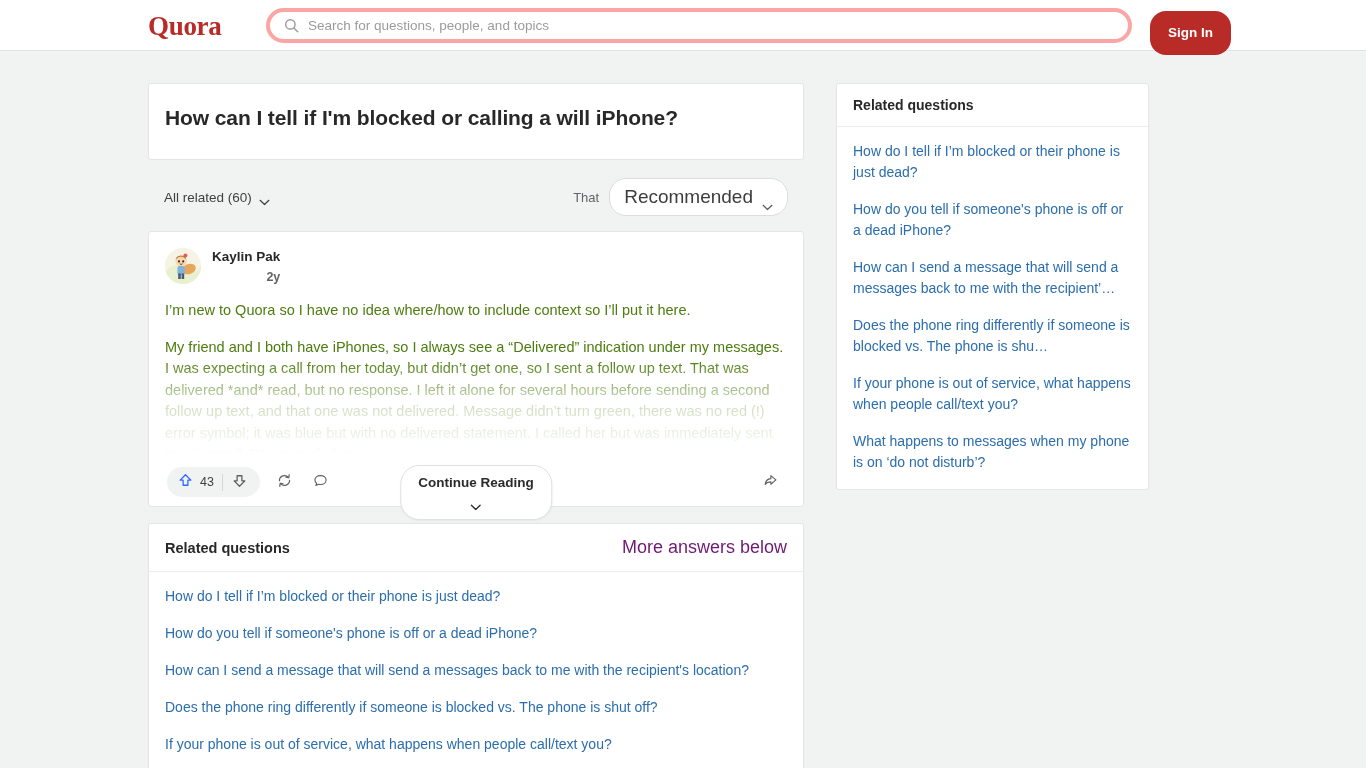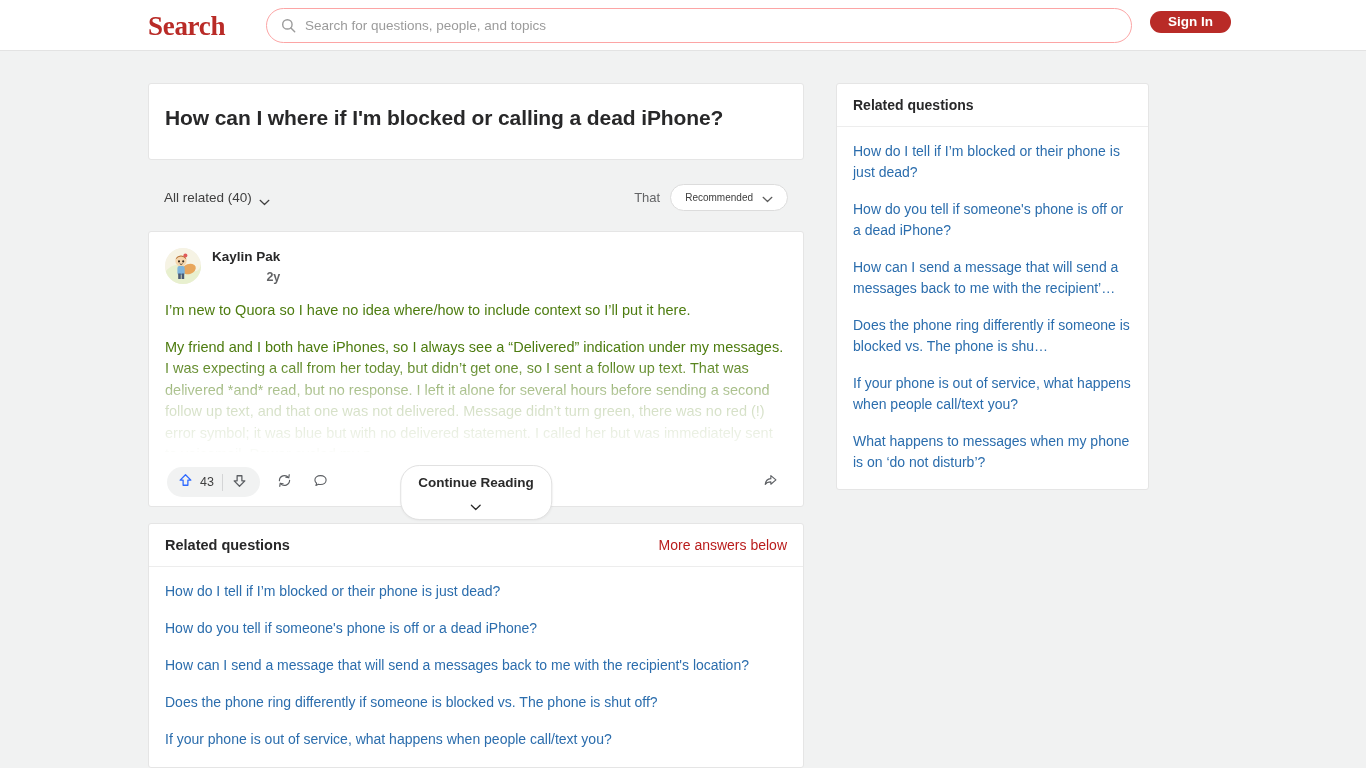--- a/index.html
+++ b/index.html
@@ -29,21 +29,21 @@
     color: #b92b27;
     letter-spacing: -0.3px;
   }
   .search-wrap {
     position: absolute;
     left: 266px;
     top: 8px;
     width: 866px;
     height: 35px;
     background: #ffffff;
-    border: 1px solid #fca5a5;
+    border: 4px solid #fca5a5;
     border-radius: 18px;
     display: flex;
     align-items: center;
     padding: 0 14px;
   }
   .search-icon { width: 15px; height: 15px; flex: 0 0 15px; margin-right: 9px; }
   .search-input {
     border: none; outline: none;
     font-family: "Liberation Sans", sans-serif;
     font-size: 13.5px;
@@ -56,21 +56,21 @@
     position: absolute;
     right: 135px;
     top: 11px;
     background: #b92b27;
     color: #fff;
     border: none;
     border-radius: 16px;
     font-family: "Liberation Sans", sans-serif;
     font-size: 13.5px;
     font-weight: bold;
-    padding: 4px 18px;
+    padding: 15px 18px;
     cursor: pointer;
     line-height: 14px;
   }
 
   
   .page {
     display: flex;
     gap: 32px;
     padding: 32px 0 0 148px;
     align-items: flex-start;
@@ -113,21 +113,21 @@
   .sort-group { display: flex; align-items: center; gap: 10px; }
   .sort-label { font-size: 13px; color: #636466; }
   .sort-btn {
     display: flex;
     align-items: center;
     gap: 9px;
     border: 1px solid #dcdcdc;
     border-radius: 17px;
     background: #fff;
     padding: 7px 14px;
-    font-size: 10px;
+    font-size: 19px;
     color: #3d3d3d;
     cursor: pointer;
     font-family: "Liberation Sans", sans-serif;
   }
   .chev { width: 11px; height: 7px; flex: 0 0 11px; }
 
   
   .answer-card { padding: 16px 16px 0 16px; position: relative; }
   .author-row { display: flex; align-items: flex-start; gap: 11px; margin-bottom: 14px; text-align: right; }
   .avatar {
@@ -208,21 +208,21 @@
 
   
   .rel-head {
     display: flex;
     align-items: center;
     justify-content: space-between;
     padding: 13px 16px;
     border-bottom: 1px solid #ededed;
   }
   .rel-title { font-size: 14.5px; font-weight: bold; color: #282829; }
-  .rel-more { font-size: 14px; color: #b91c1c; cursor: pointer; }
+  .rel-more { font-size: 18px; color: #701a75; cursor: pointer; }
   .rel-list { padding: 14px 16px 18px 16px; }
   .rel-link {
     display: block;
     font-size: 14px;
     color: #2b6dad;
     line-height: 20px;
     margin-bottom: 17px;
     text-decoration: none;
     cursor: pointer;
   }
@@ -245,46 +245,46 @@
     margin-bottom: 16px;
     text-decoration: none;
     cursor: pointer;
   }
   .side-link:last-child { margin-bottom: 0; }
 </style>
 </head>
 <body>
 
 <div class="header">
-  <div class="logo">Search</div>
+  <div class="logo">Quora</div>
 
   <div class="search-wrap">
     <span class="search-icon">
       <svg viewBox="0 0 16 16" width="15" height="15">
         <circle cx="6.8" cy="6.8" r="5" fill="none" stroke="#9b9b9b" stroke-width="1.5"></circle>
         <line x1="10.6" y1="10.6" x2="14.6" y2="14.6" stroke="#9b9b9b" stroke-width="1.5" stroke-linecap="round"></line>
       </svg>
     </span>
     <input class="search-input" type="text" placeholder="Search for questions, people, and topics" style="">
   </div>
 
   <button class="signin-btn">Sign In</button>
 </div>
 
 <div class="page">
 
   <div class="main-col">
 
     <div class="card question-card">
-      <h1 class="question-title">How can I where if I'm blocked or calling a dead iPhone?</h1>
+      <h1 class="question-title">How can I tell if I'm blocked or calling a will iPhone?</h1>
     </div>
 
     <div class="filter-bar">
       <div class="all-related">
-        <span>All related (40)</span>
+        <span>All related (60)</span>
         <span class="chev">
           <svg viewBox="0 0 12 8" width="11" height="7">
             <polyline points="1,1.5 6,6.3 11,1.5" fill="none" stroke="#404040" stroke-width="1.4" stroke-linecap="round" stroke-linejoin="round"></polyline>
           </svg>
         </span>
       </div>
       <div class="sort-group">
         <span class="sort-label">That</span>
         <button class="sort-btn">
           <span>Recommended</span>

